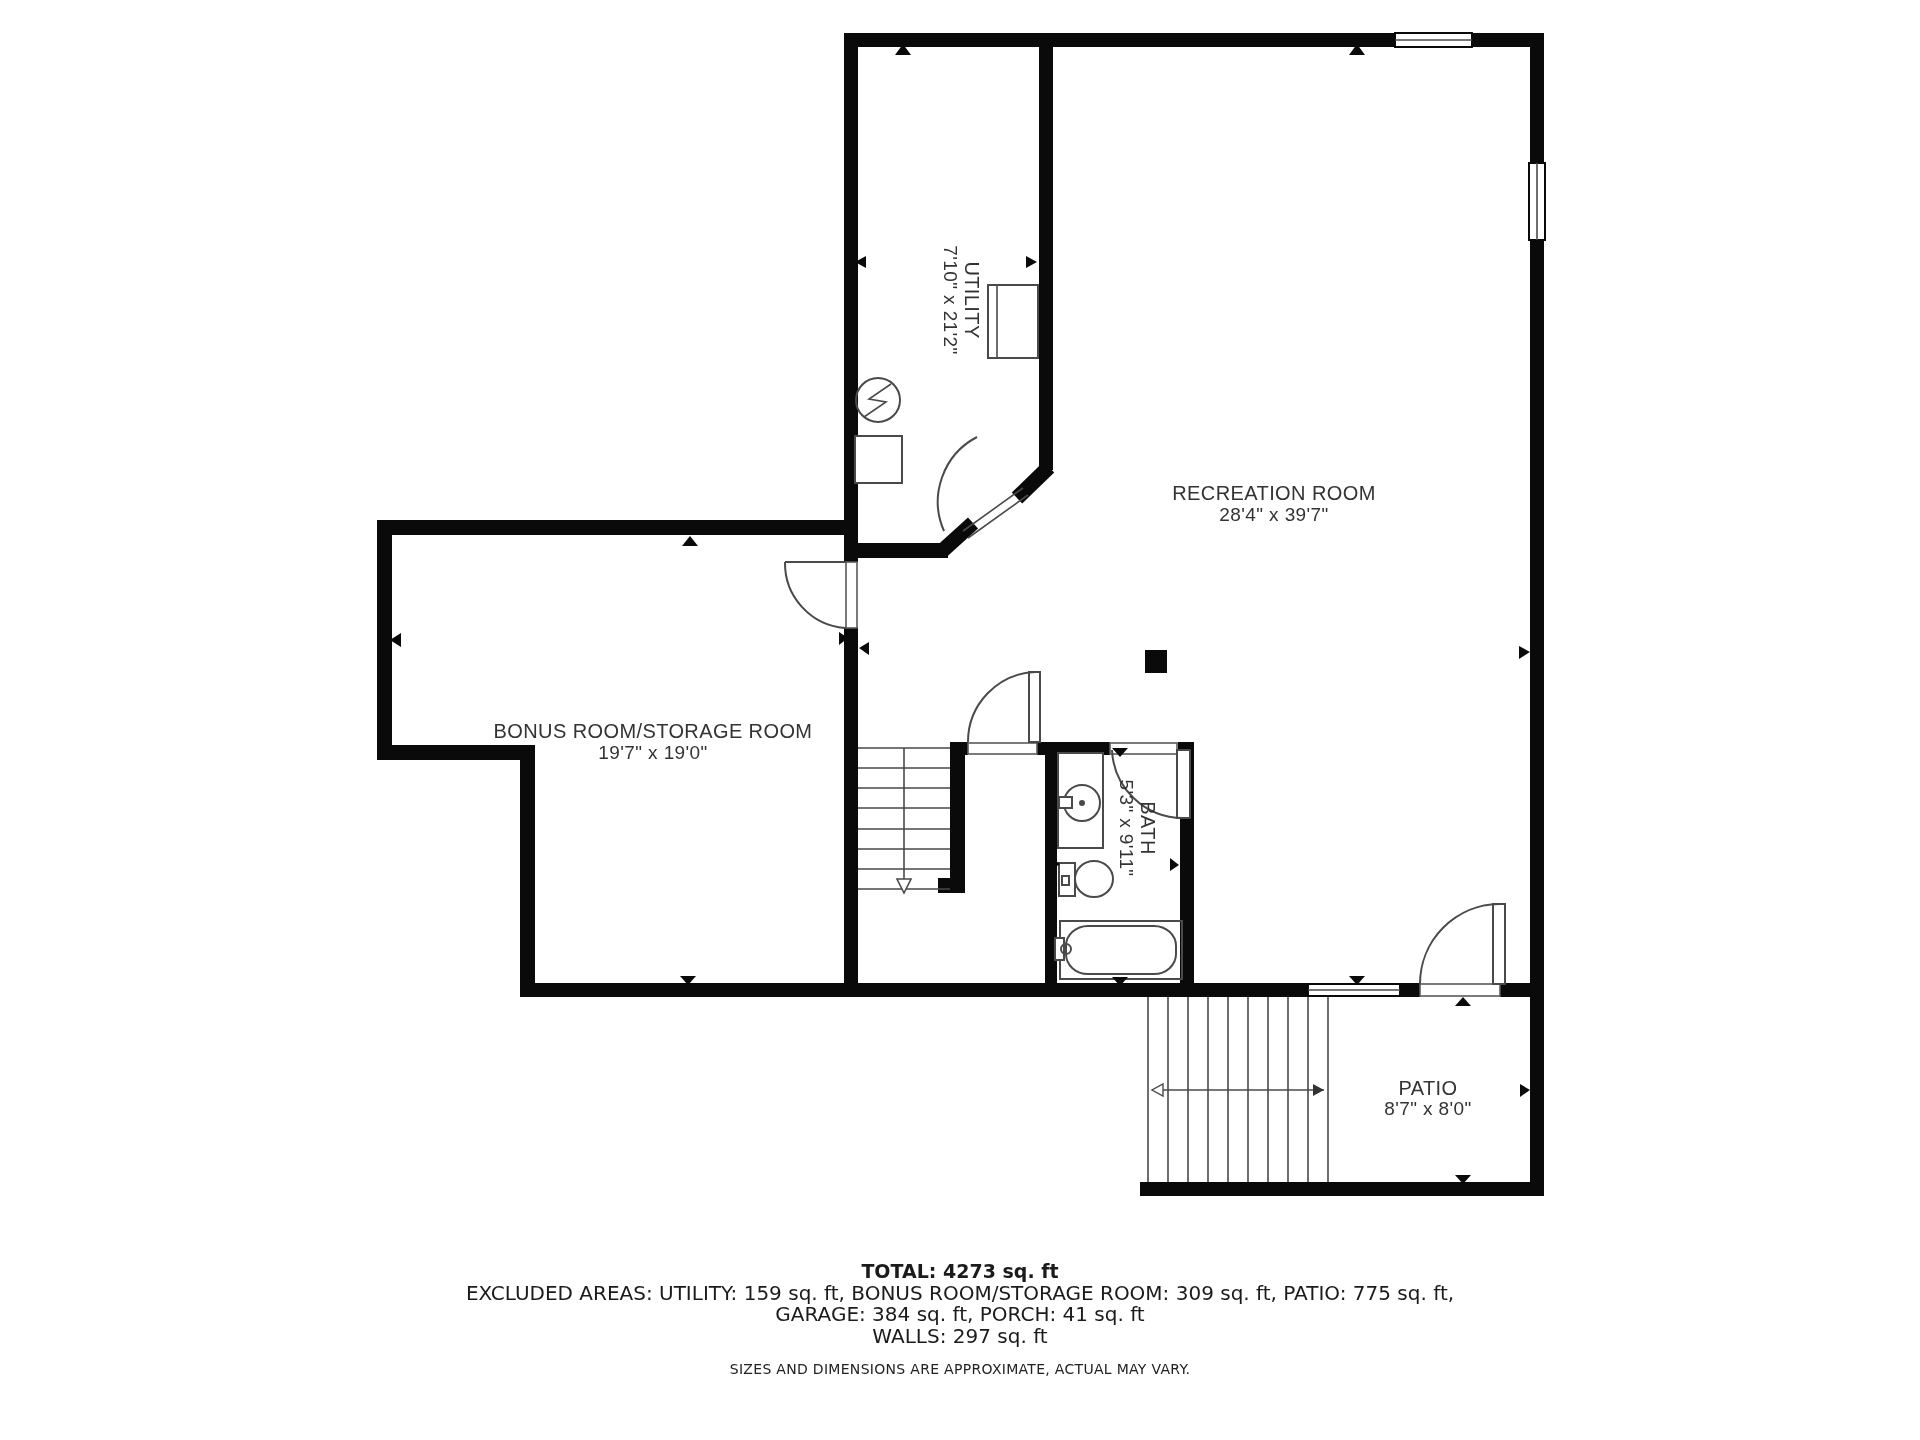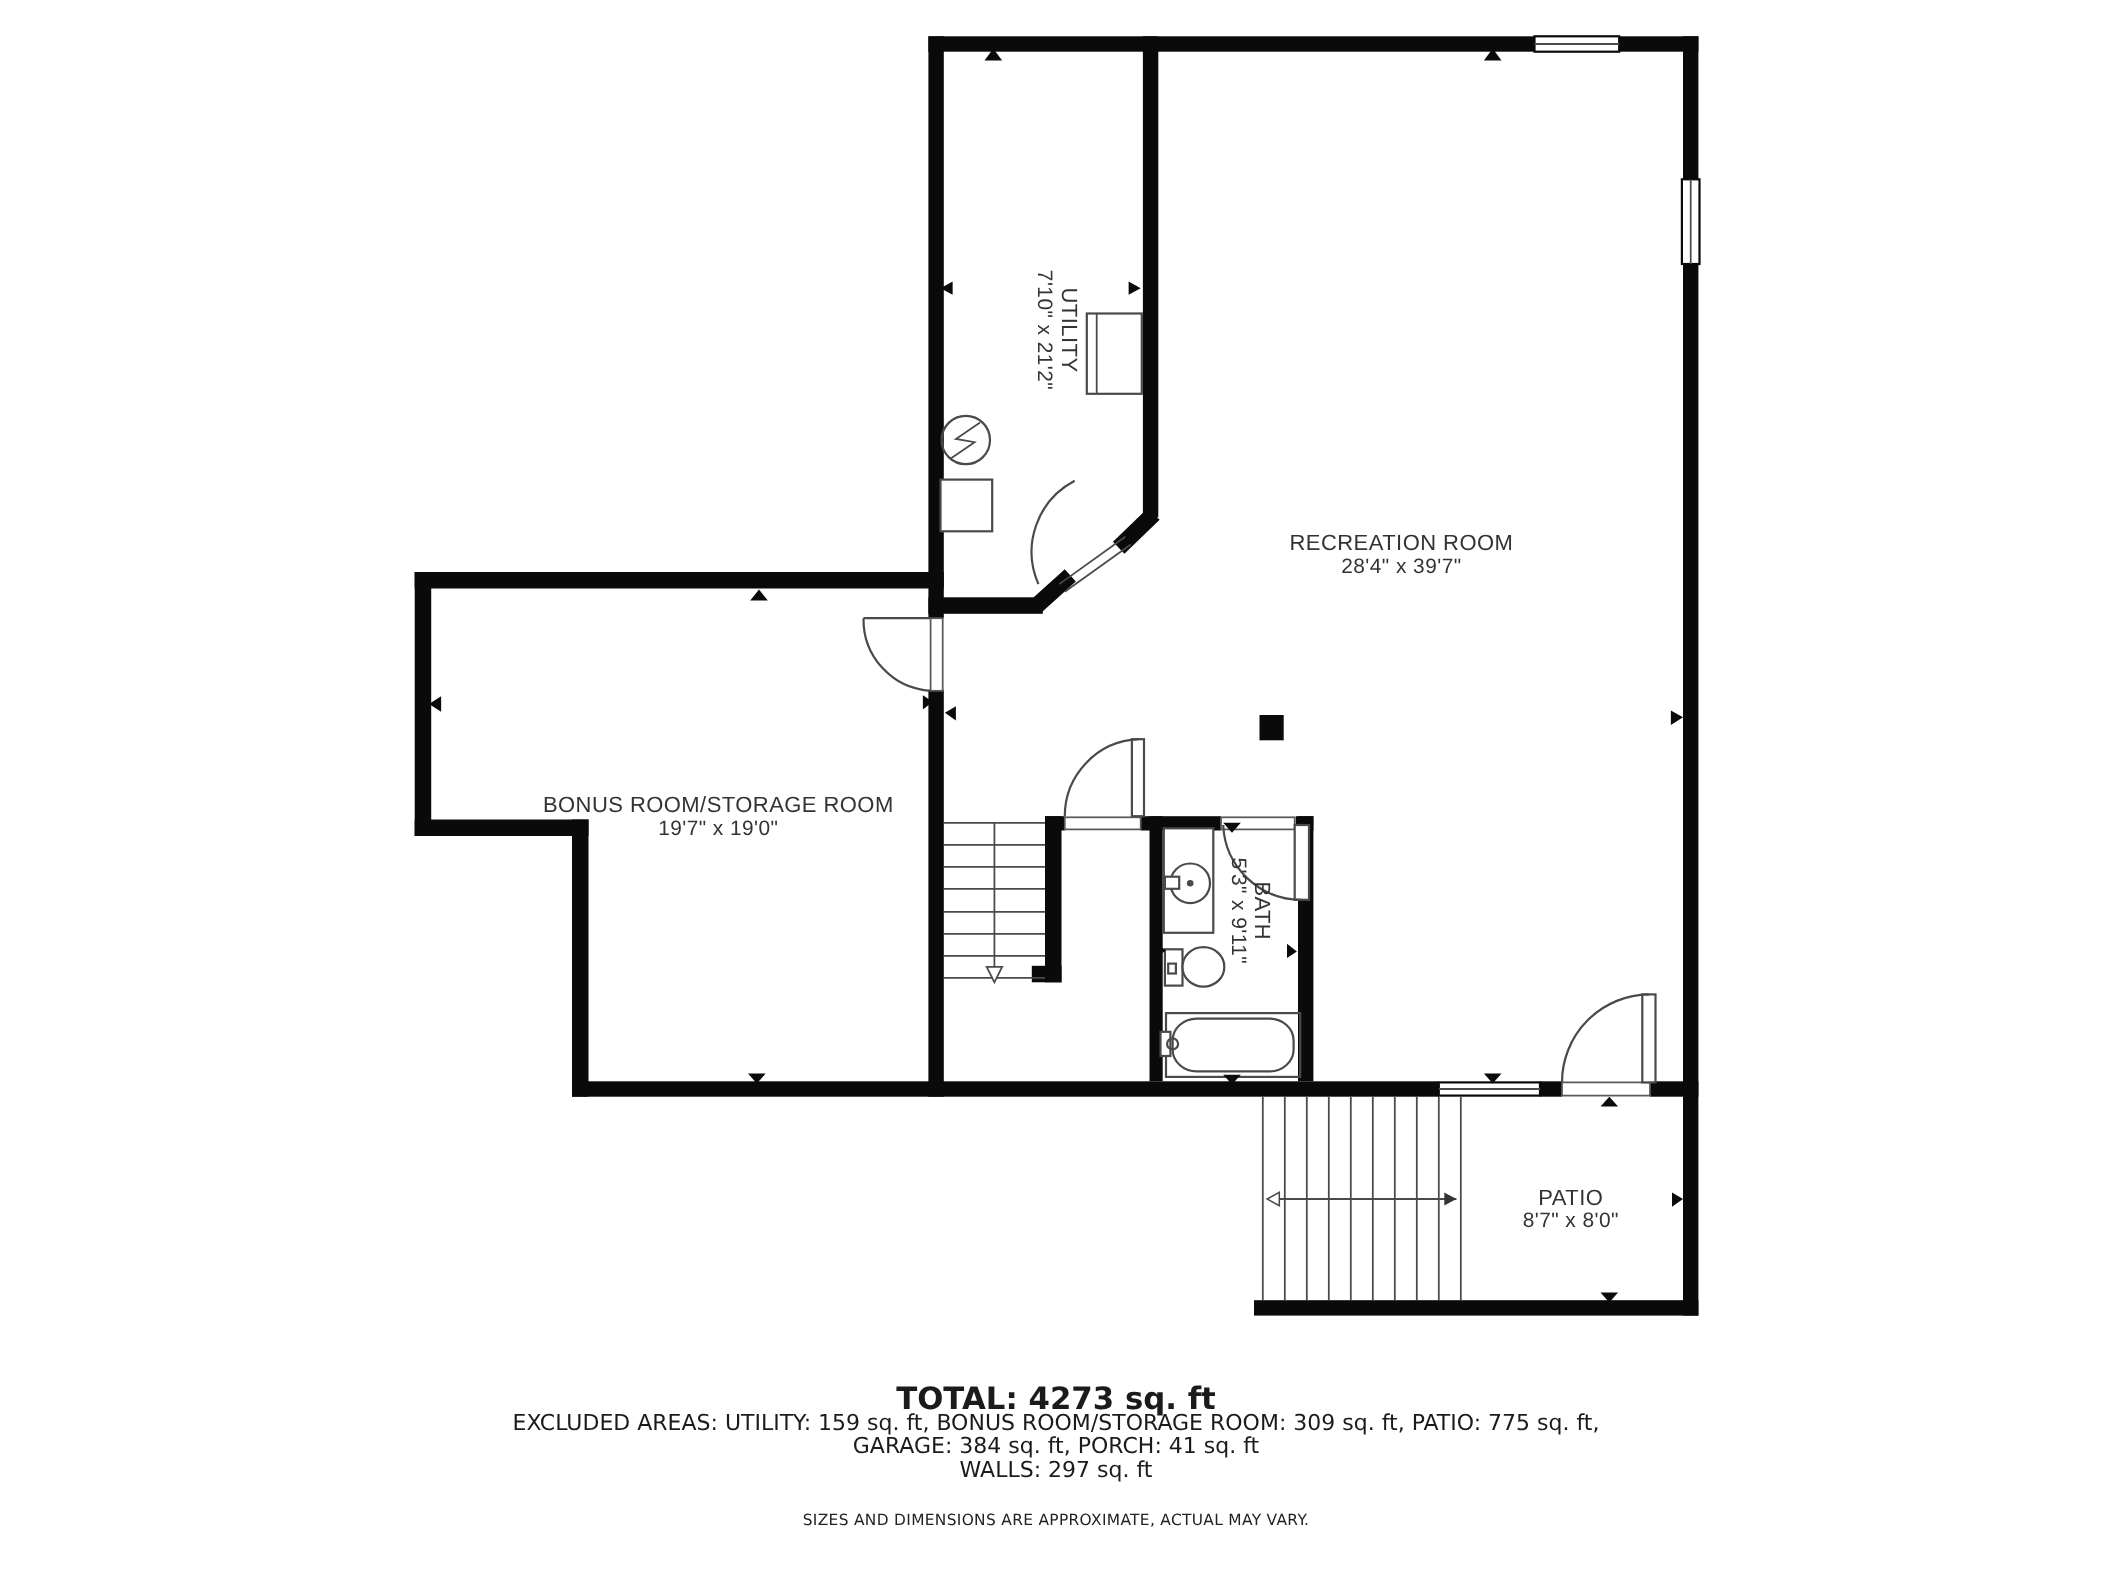--- a/index.html
+++ b/index.html
@@ -13,22 +13,22 @@
   .wall{fill:#0a0a0a;stroke:none;}
   .wline{stroke:#0a0a0a;stroke-width:15;fill:none;}
   .fix{stroke:#4a4a4a;stroke-width:2;fill:#ffffff;}
   .fixn{stroke:#4a4a4a;stroke-width:2;fill:none;}
   .thin{stroke:#4a4a4a;stroke-width:1.6;fill:none;}
   .thresh{fill:#ffffff;stroke:#5a5a5a;stroke-width:1.6;}
   .win{fill:#ffffff;stroke:#0a0a0a;stroke-width:2;}
   .tick{fill:#0a0a0a;stroke:none;}
   #summary{position:absolute;left:0;top:1261px;width:1920px;text-align:center;
            color:#1b1b1b;font-size:20px;line-height:21.6px;}
-  #summary .total{font-weight:bold;font-size:28px;}
-  #summary .disclaimer{font-size:14px;margin-top:25px;letter-spacing:.3px;color:#222;}
+  #summary .total{font-weight:bold;font-size:19px;}
+  #summary .disclaimer{font-size:14px;margin-top:12px;letter-spacing:.3px;color:#222;}
 </style>
 </head>
 <body>
 
 <div id="plan-wrap">
 <svg viewBox="0 0 1920 1440" width="1920" height="1440">
 
   <g>
     <rect class="wall" x="844" y="33" width="700" height="14"></rect>
     <rect class="wall" x="1530" y="33" width="14" height="130"></rect>

